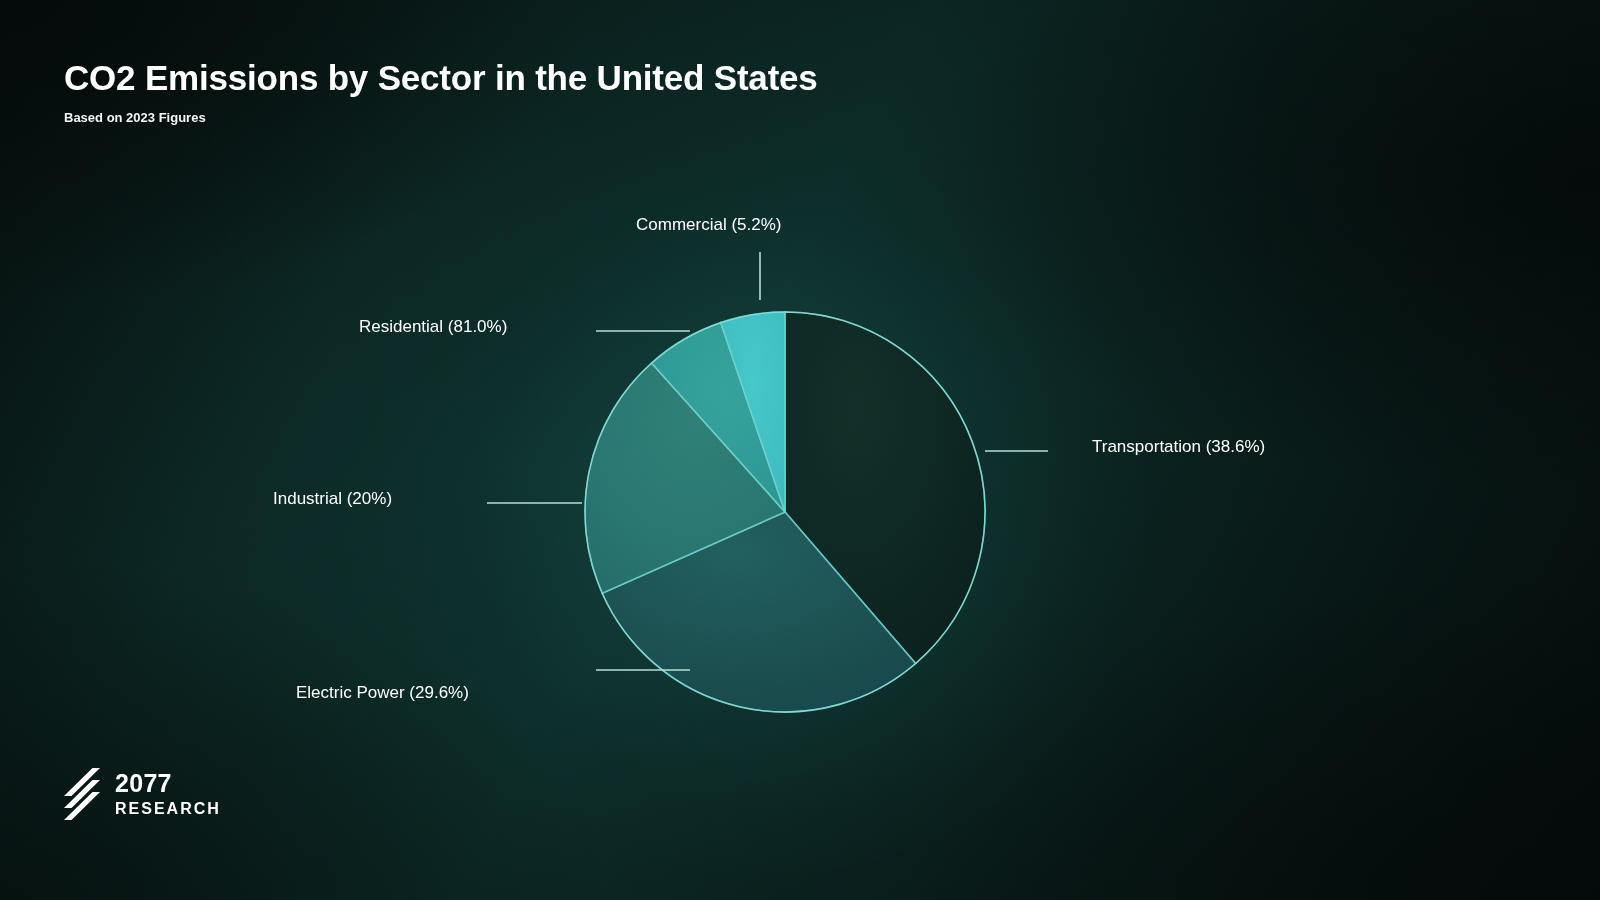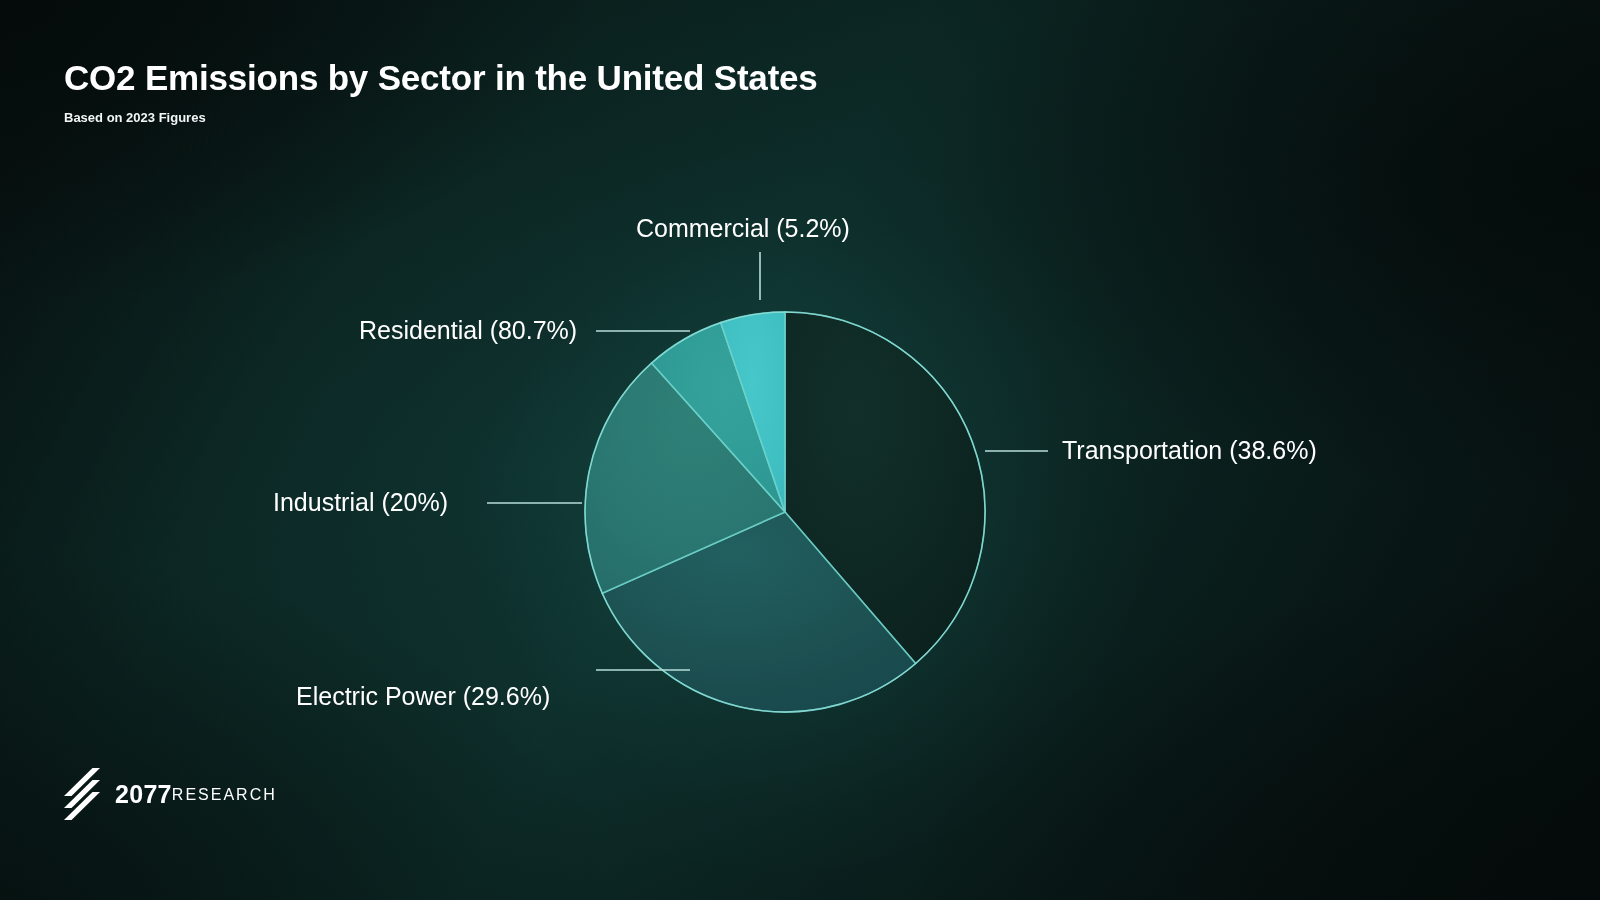--- a/index.html
+++ b/index.html
@@ -99,52 +99,52 @@
     left: 0;
     top: 0;
     width: 1600px;
     height: 900px;
     overflow: visible;
   }
 
   
   .slice-label {
     position: absolute;
-    font-size: 25px;
+    font-size: 17px;
     font-weight: 500;
     color: #ffffff;
     white-space: nowrap;
     line-height: 1;
   }
   .lbl-commercial   { left: 636px; top: 216px; }
   .lbl-residential  { left: 359px; top: 318px; }
   .lbl-industrial   { left: 273px; top: 490px; text-align: right; }
   .lbl-electric     { left: 296px; top: 684px; }
-  .lbl-transport    { left: 1062px; top: 438px; }
+  .lbl-transport    { left: 1092px; top: 438px; }
 
   
   .logo {
     position: absolute;
     left: 62px;
     top: 768px;
     display: flex;
     align-items: center;
     gap: 13px;
   }
   .logo-mark { width: 40px; height: 52px; display: block; }
-  .logo-text { display: flex; flex-direction: row; line-height: 1; }
+  .logo-text { display: flex; flex-direction: column; line-height: 1; }
   .logo-2077 {
     font-size: 25px;
     font-weight: 700;
     color: #ffffff;
     letter-spacing: 0.3px;
   }
   .logo-research {
     font-size: 16px;
-    font-weight: 400;
+    font-weight: 700;
     color: #ffffff;
     letter-spacing: 2.0px;
     margin-top: 5px;
   }
 </style>
 </head>
 <body>
 
 <div id="canvas">
 
@@ -207,21 +207,21 @@
       <g stroke="#b7ded9" stroke-width="1.6" fill="none">
         <path d="M 760 252 L 760 300"></path>
         <path d="M 596 331 L 690 331"></path>
         <path d="M 487 503 L 582 503"></path>
         <path d="M 596 670 L 690 670"></path>
         <path d="M 985 451 L 1048 451"></path>
       </g>
     </svg>
 
     <div class="slice-label lbl-commercial">Commercial (5.2%)</div>
-    <div class="slice-label lbl-residential">Residential (80.7%)</div>
+    <div class="slice-label lbl-residential">Residential (81.0%)</div>
     <div class="slice-label lbl-industrial">Industrial (20%)</div>
     <div class="slice-label lbl-electric">Electric Power (29.6%)</div>
     <div class="slice-label lbl-transport">Transportation (38.6%)</div>
   </div>
 
   <div class="logo">
     <svg class="logo-mark" viewBox="0 0 40 52">
       <g fill="#ffffff">
         <path d="M 30.5 0 L 38 0 L 9.5 28 L 2 28 Z"></path>
         <path d="M 30.5 12 L 38 12 L 9.5 40 L 2 40 Z"></path>

